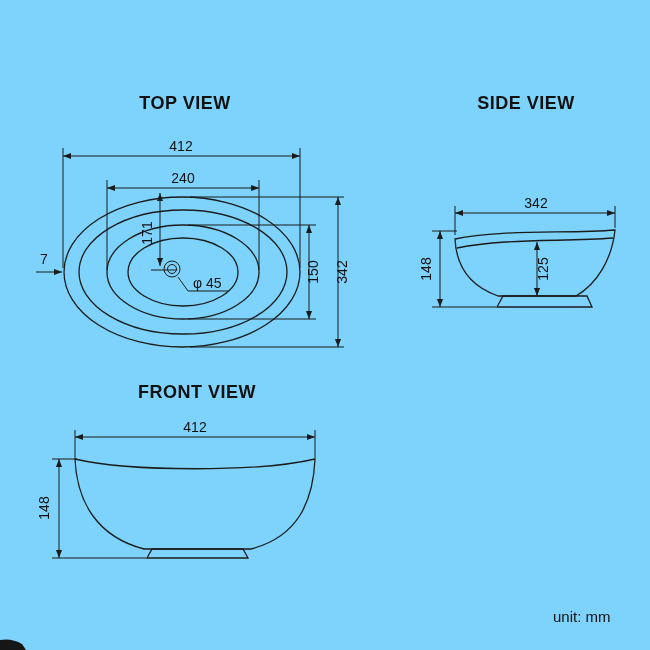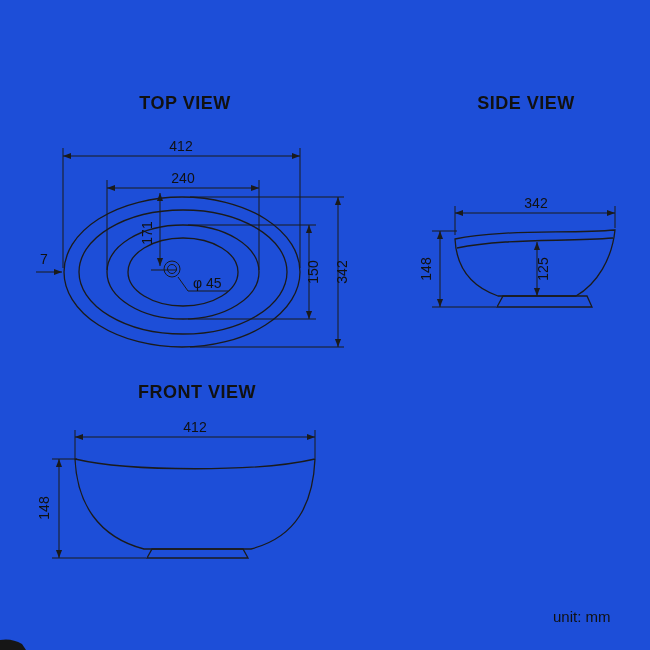--- a/index.html
+++ b/index.html
@@ -8,21 +8,21 @@
     background: #ffffff;
     width: 650px;
     height: 650px;
     overflow: hidden;
     font-family: "Liberation Sans", sans-serif;
   }
   .canvas-wrap {
     position: relative;
     width: 650px;
     height: 650px;
-    background: #1d4ed8;
+    background: #7dd3fc;
   }
   svg { display: block; }
   .view-title {
     font-family: "Liberation Sans", sans-serif;
     font-size: 18px;
     font-weight: bold;
     fill: #111111;
     letter-spacing: 0.5px;
   }
   .dim-text {

